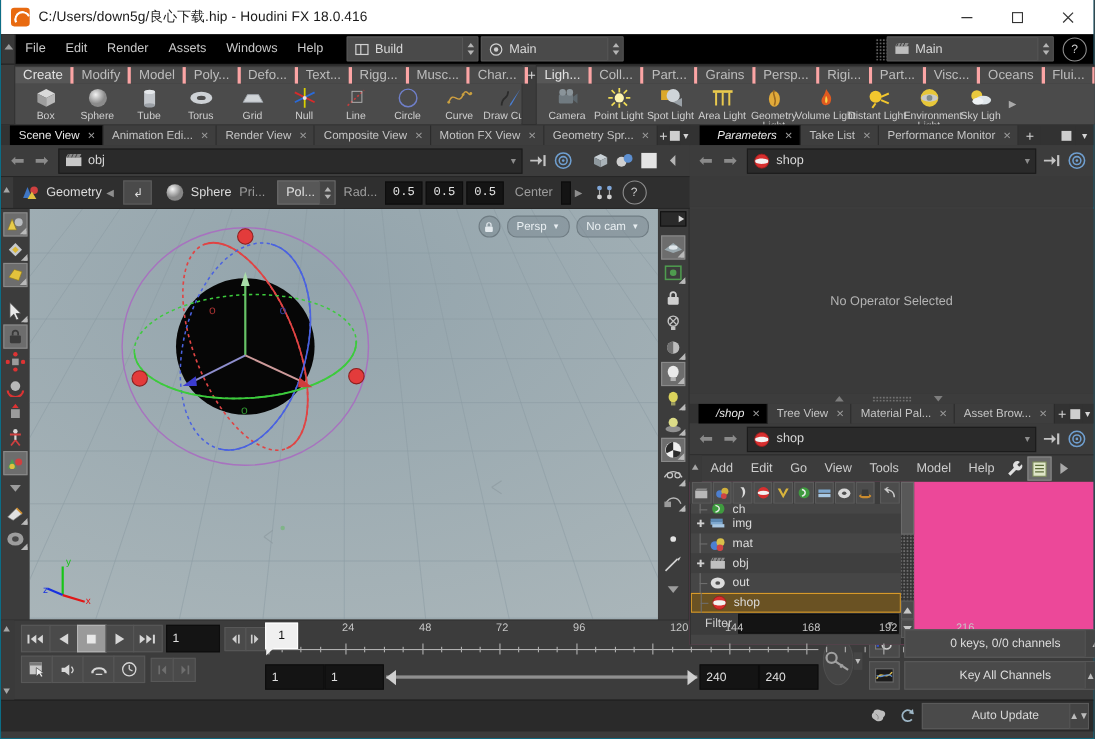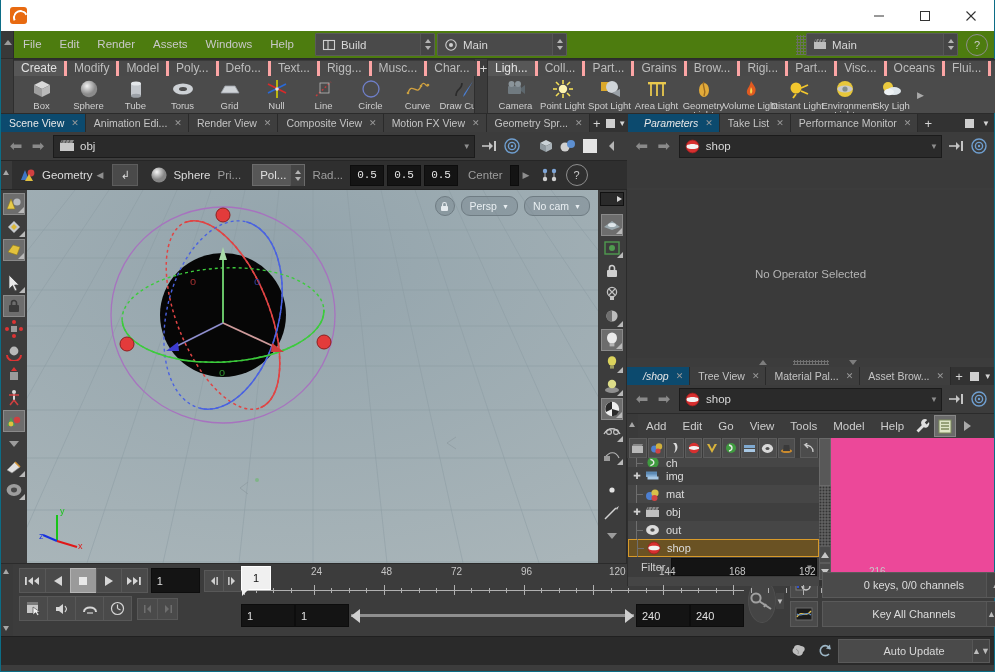--- a/index.html
+++ b/index.html
@@ -17,21 +17,21 @@
   .tb-ico{width:17px;height:17px;margin-left:9px;margin-right:8px;position:relative;
           background:#e86a10;border-radius:3px;flex:none;overflow:hidden;}
   .tb-ico:after{content:"";position:absolute;left:3px;top:3px;width:11px;height:11px;border-radius:50%;
                 border:2px solid #fff;border-right-color:transparent;border-bottom-color:transparent;transform:rotate(20deg);}
   .tb-title{color:#1a1a1a;font-size:12.5px;letter-spacing:.1px;}
   .tb-btns{position:absolute;right:0;top:0;height:31px;display:flex;}
   .tb-btn{width:46px;height:31px;display:flex;align-items:center;justify-content:center;color:#3a3a3a;font-size:13px;}
   .tb-btn svg{display:block;}
 
   
-  .menubar{height:27px;background:#4d7c0f;display:flex;align-items:center;border-bottom:1px solid #2b2b2b;}
+  .menubar{height:27px;background:#000000;display:flex;align-items:center;border-bottom:1px solid #2b2b2b;}
   .mscroll{width:12px;height:27px;background:#383838;border-right:1px solid #2b2b2b;position:relative;}
   .mscroll i{position:absolute;left:3px;top:9px;border-left:4px solid transparent;border-right:4px solid transparent;border-bottom:5px solid #9a9a9a;}
   .mitem{padding:0 9px;height:27px;line-height:27px;font-size:11.5px;color:#c9c9c9;}
   .msep{width:12px;}
   .combo{height:21px;background:#4a4a4a;border:1px solid #5a5a5a;display:flex;align-items:center;
          border-radius:1px;margin-right:2px;}
   .combo .cb-ico{width:14px;height:14px;margin:0 5px 0 6px;flex:none;}
   .combo .cb-lab{flex:1;font-size:11.5px;color:#d8d8d8;padding-right:6px;}
   .spin{width:13px;height:21px;background:#454545;border-left:1px solid #565656;position:relative;flex:none;}
   .spin:before{content:"";position:absolute;left:4px;top:5px;border-left:3px solid transparent;border-right:3px solid transparent;border-bottom:4px solid #b4b4b4;}
@@ -62,21 +62,21 @@
   .sitem .lb{font-size:9.5px;color:#cfcfcf;margin-top:1px;text-align:center;line-height:9px;white-space:nowrap;}
   .sitem .lb.two{white-space:normal;width:46px;}
   .shelf-more{align-self:center;color:#aaa;font-size:9px;margin-left:2px;}
   .shelf-grip{width:9px;background-image:radial-gradient(#6e6e6e 1px,transparent 1.2px);
               background-size:3px 3px;margin-top:12px;height:24px;}
 
   
   .ptabs{height:18px;display:flex;align-items:stretch;background:#323232;}
   .ptab{display:flex;align-items:center;padding:0 6px 0 8px;font-size:10.5px;color:#c4c4c4;
         background:#3e3e3e;border-right:1px solid #2a2a2a;white-space:nowrap;}
-  .ptab.sel{background:#0c4a6e;color:#e8e8e8;}
+  .ptab.sel{background:#000000;color:#e8e8e8;margin-left:8px;}
   .ptab.ital{font-style:italic;padding-left:16px;}
   .ptab .x{margin-left:7px;color:#9a9a9a;font-size:9px;}
   .ptab-plus{width:20px;display:flex;align-items:center;justify-content:center;color:#d5d5d5;font-size:13px;background:#323232;}
   .ptab-sq{width:18px;display:flex;align-items:center;justify-content:center;background:#323232;}
   .ptab-sq i{width:9px;height:9px;background:#cfcfcf;display:block;}
   .ptab-dn{width:16px;display:flex;align-items:center;justify-content:center;color:#d5d5d5;font-size:8px;background:#323232;}
 
   
   .pathbar{height:28px;display:flex;align-items:center;background:#3c3c3c;padding:0 4px;}
   .arrowbtn{width:22px;height:22px;display:flex;align-items:center;justify-content:center;color:#8a8a8a;font-size:15px;}
@@ -212,20 +212,21 @@
   .sb-btn .sp{position:absolute;right:0;top:0;width:16px;height:100%;background:#444;border-left:1px solid #565656;
               display:flex;align-items:center;justify-content:center;color:#bcbcbc;font-size:9px;}
 </style>
 </head>
 <body>
 
 <div class="app">
 
   <div class="titlebar">
     <div class="tb-ico"></div>
+    <div class="tb-title">C:/Users/down5g/良心下载.hip - Houdini FX 18.0.416</div>
     <div class="tb-btns">
       <div class="tb-btn">
         <svg width="12" height="12" viewBox="0 0 12 12">
             <line x1="1" y1="6" x2="11" y2="6" stroke="#333" stroke-width="1"></line>
           </svg>
       </div>
       <div class="tb-btn">
         <svg width="12" height="12" viewBox="0 0 12 12">
             <rect x="1.5" y="1.5" width="9" height="9" fill="none" stroke="#333" stroke-width="1"></rect>
           </svg>
@@ -412,21 +413,21 @@
     </div>
 
     <div class="shelf-grip"></div>
 
     <div class="shelf shelf-r">
       <div class="shelf-tabs">
         <div class="stab sel">Ligh...</div>
         <div class="stab">Coll...</div>
         <div class="stab">Part...</div>
         <div class="stab">Grains</div>
-        <div class="stab">Brow...</div>
+        <div class="stab">Persp...</div>
         <div class="stab">Rigi...</div>
         <div class="stab">Part...</div>
         <div class="stab">Visc...</div>
         <div class="stab">Oceans</div>
         <div class="stab">Flui...</div>
         <div class="stab">Popu...</div>
         <div class="stab-grip"></div>
         <div class="stab-plus">+</div>
 
       </div>

